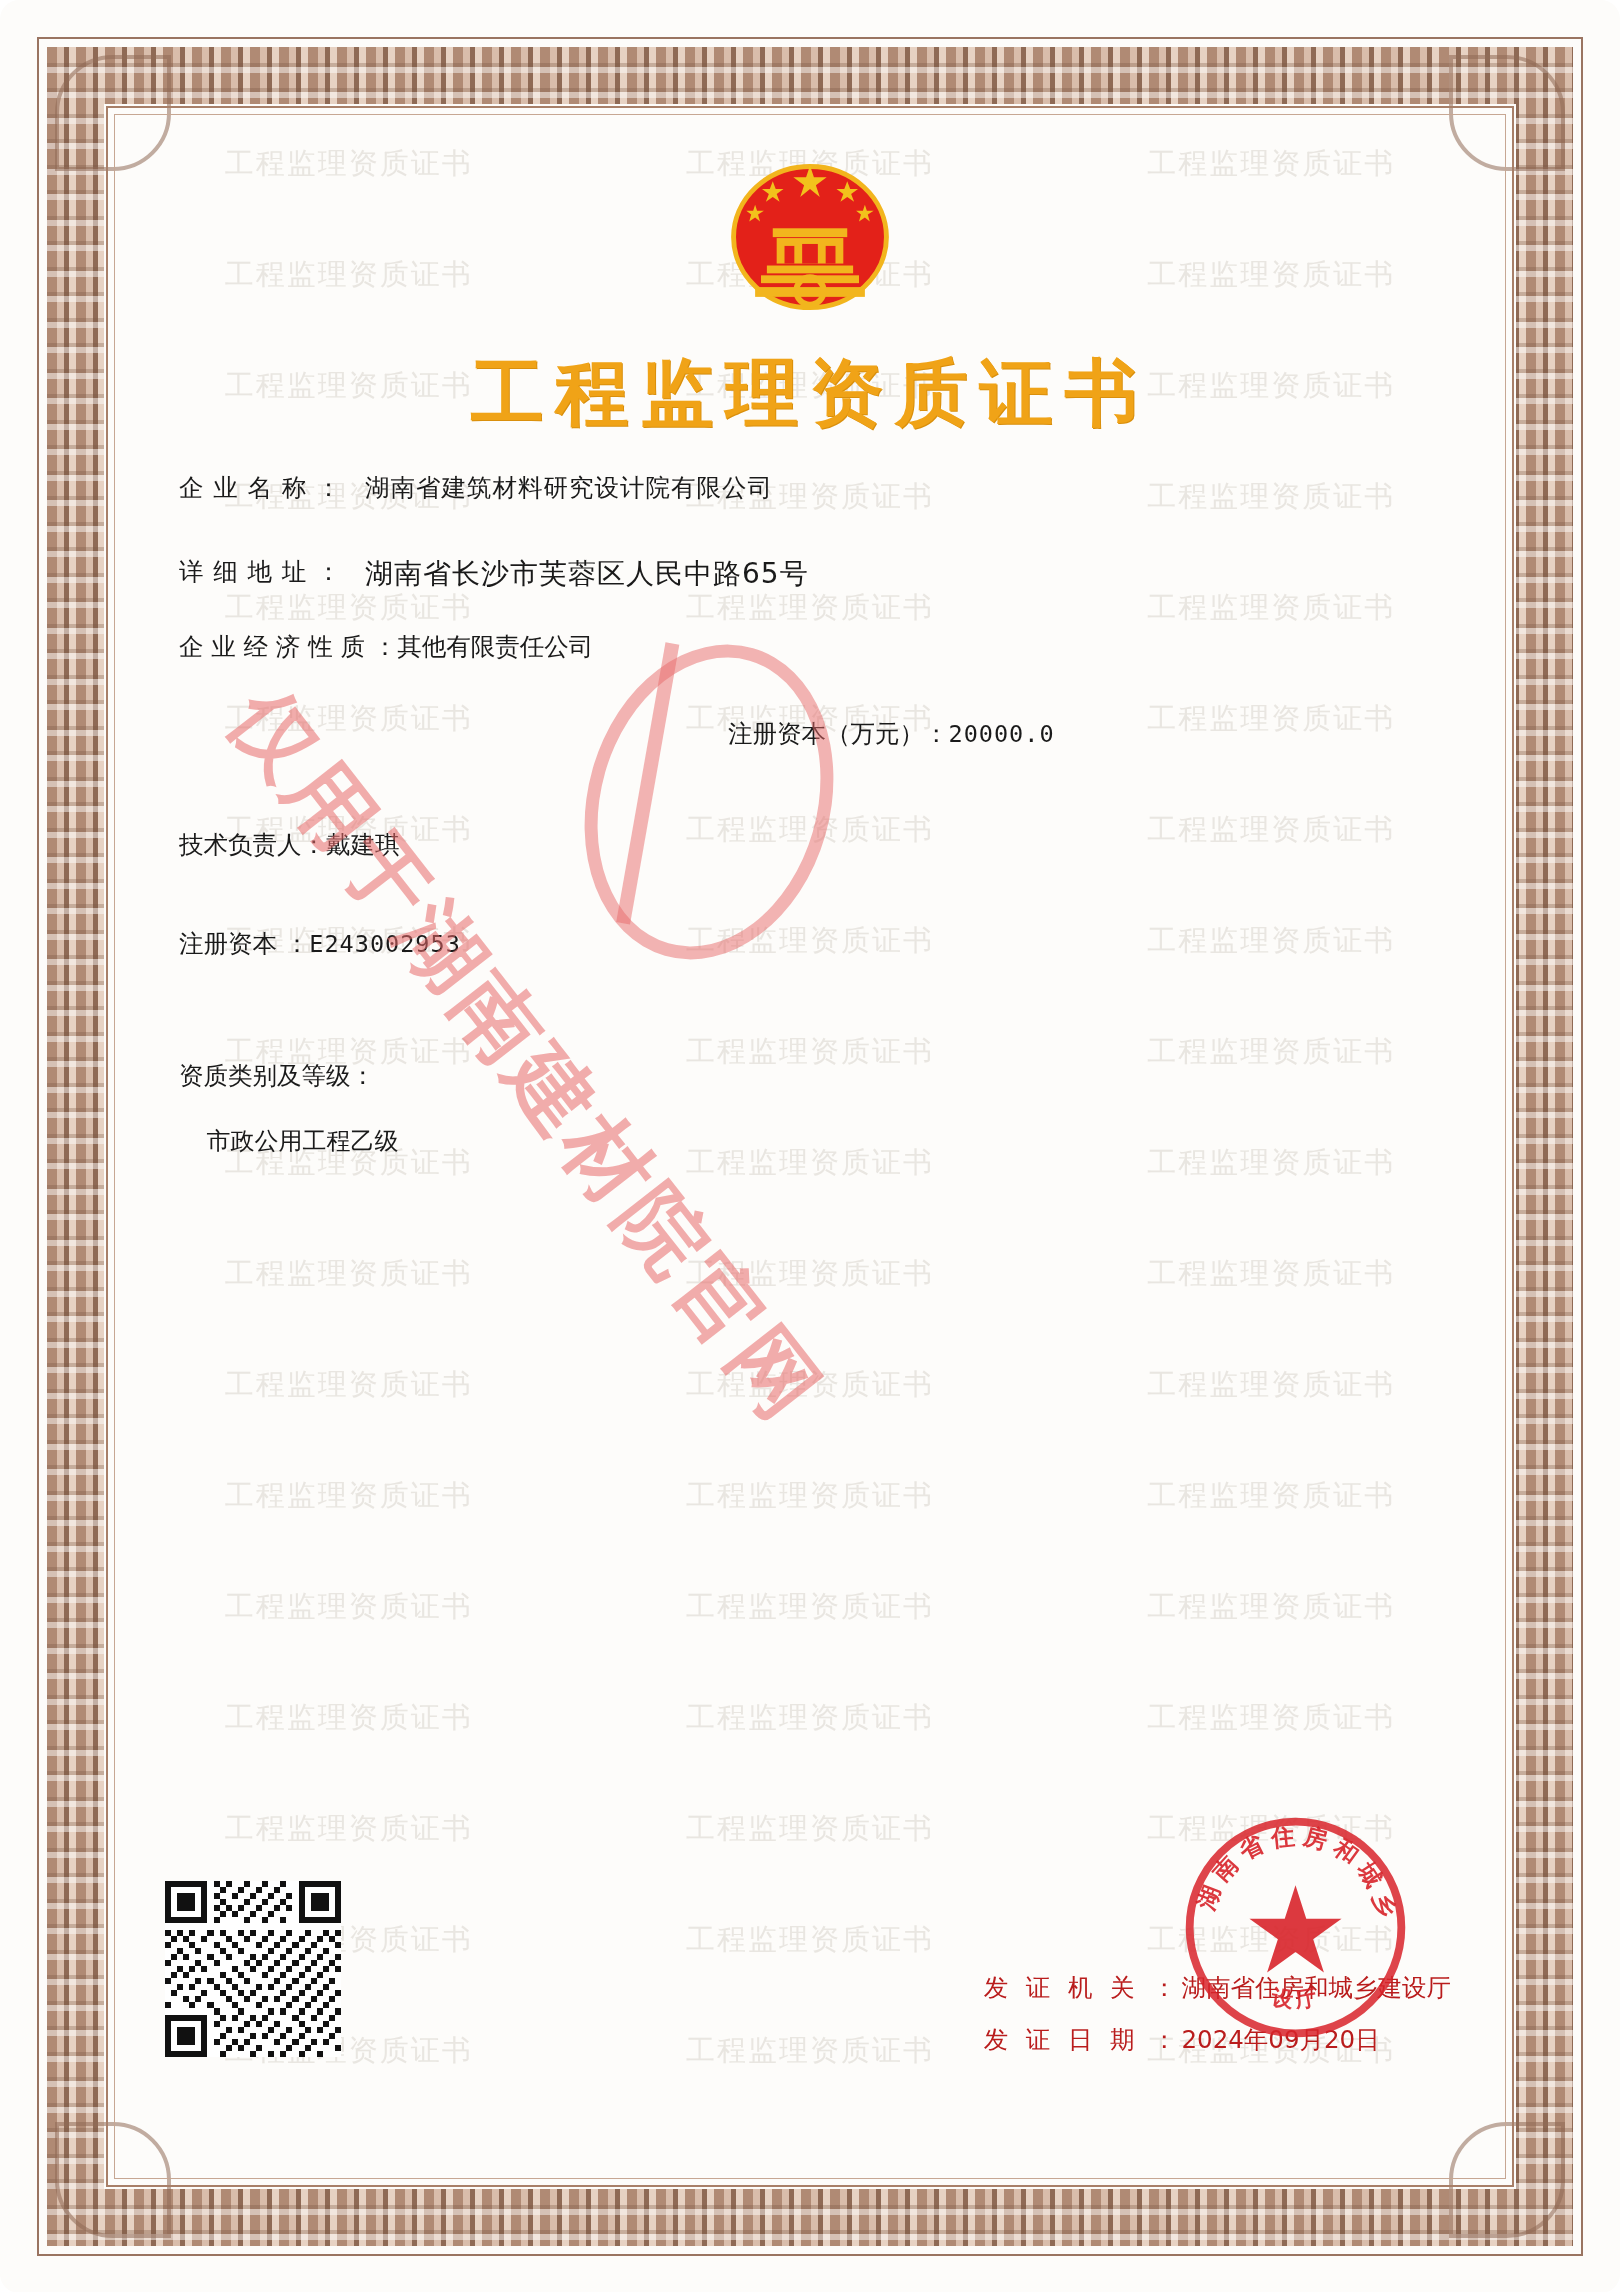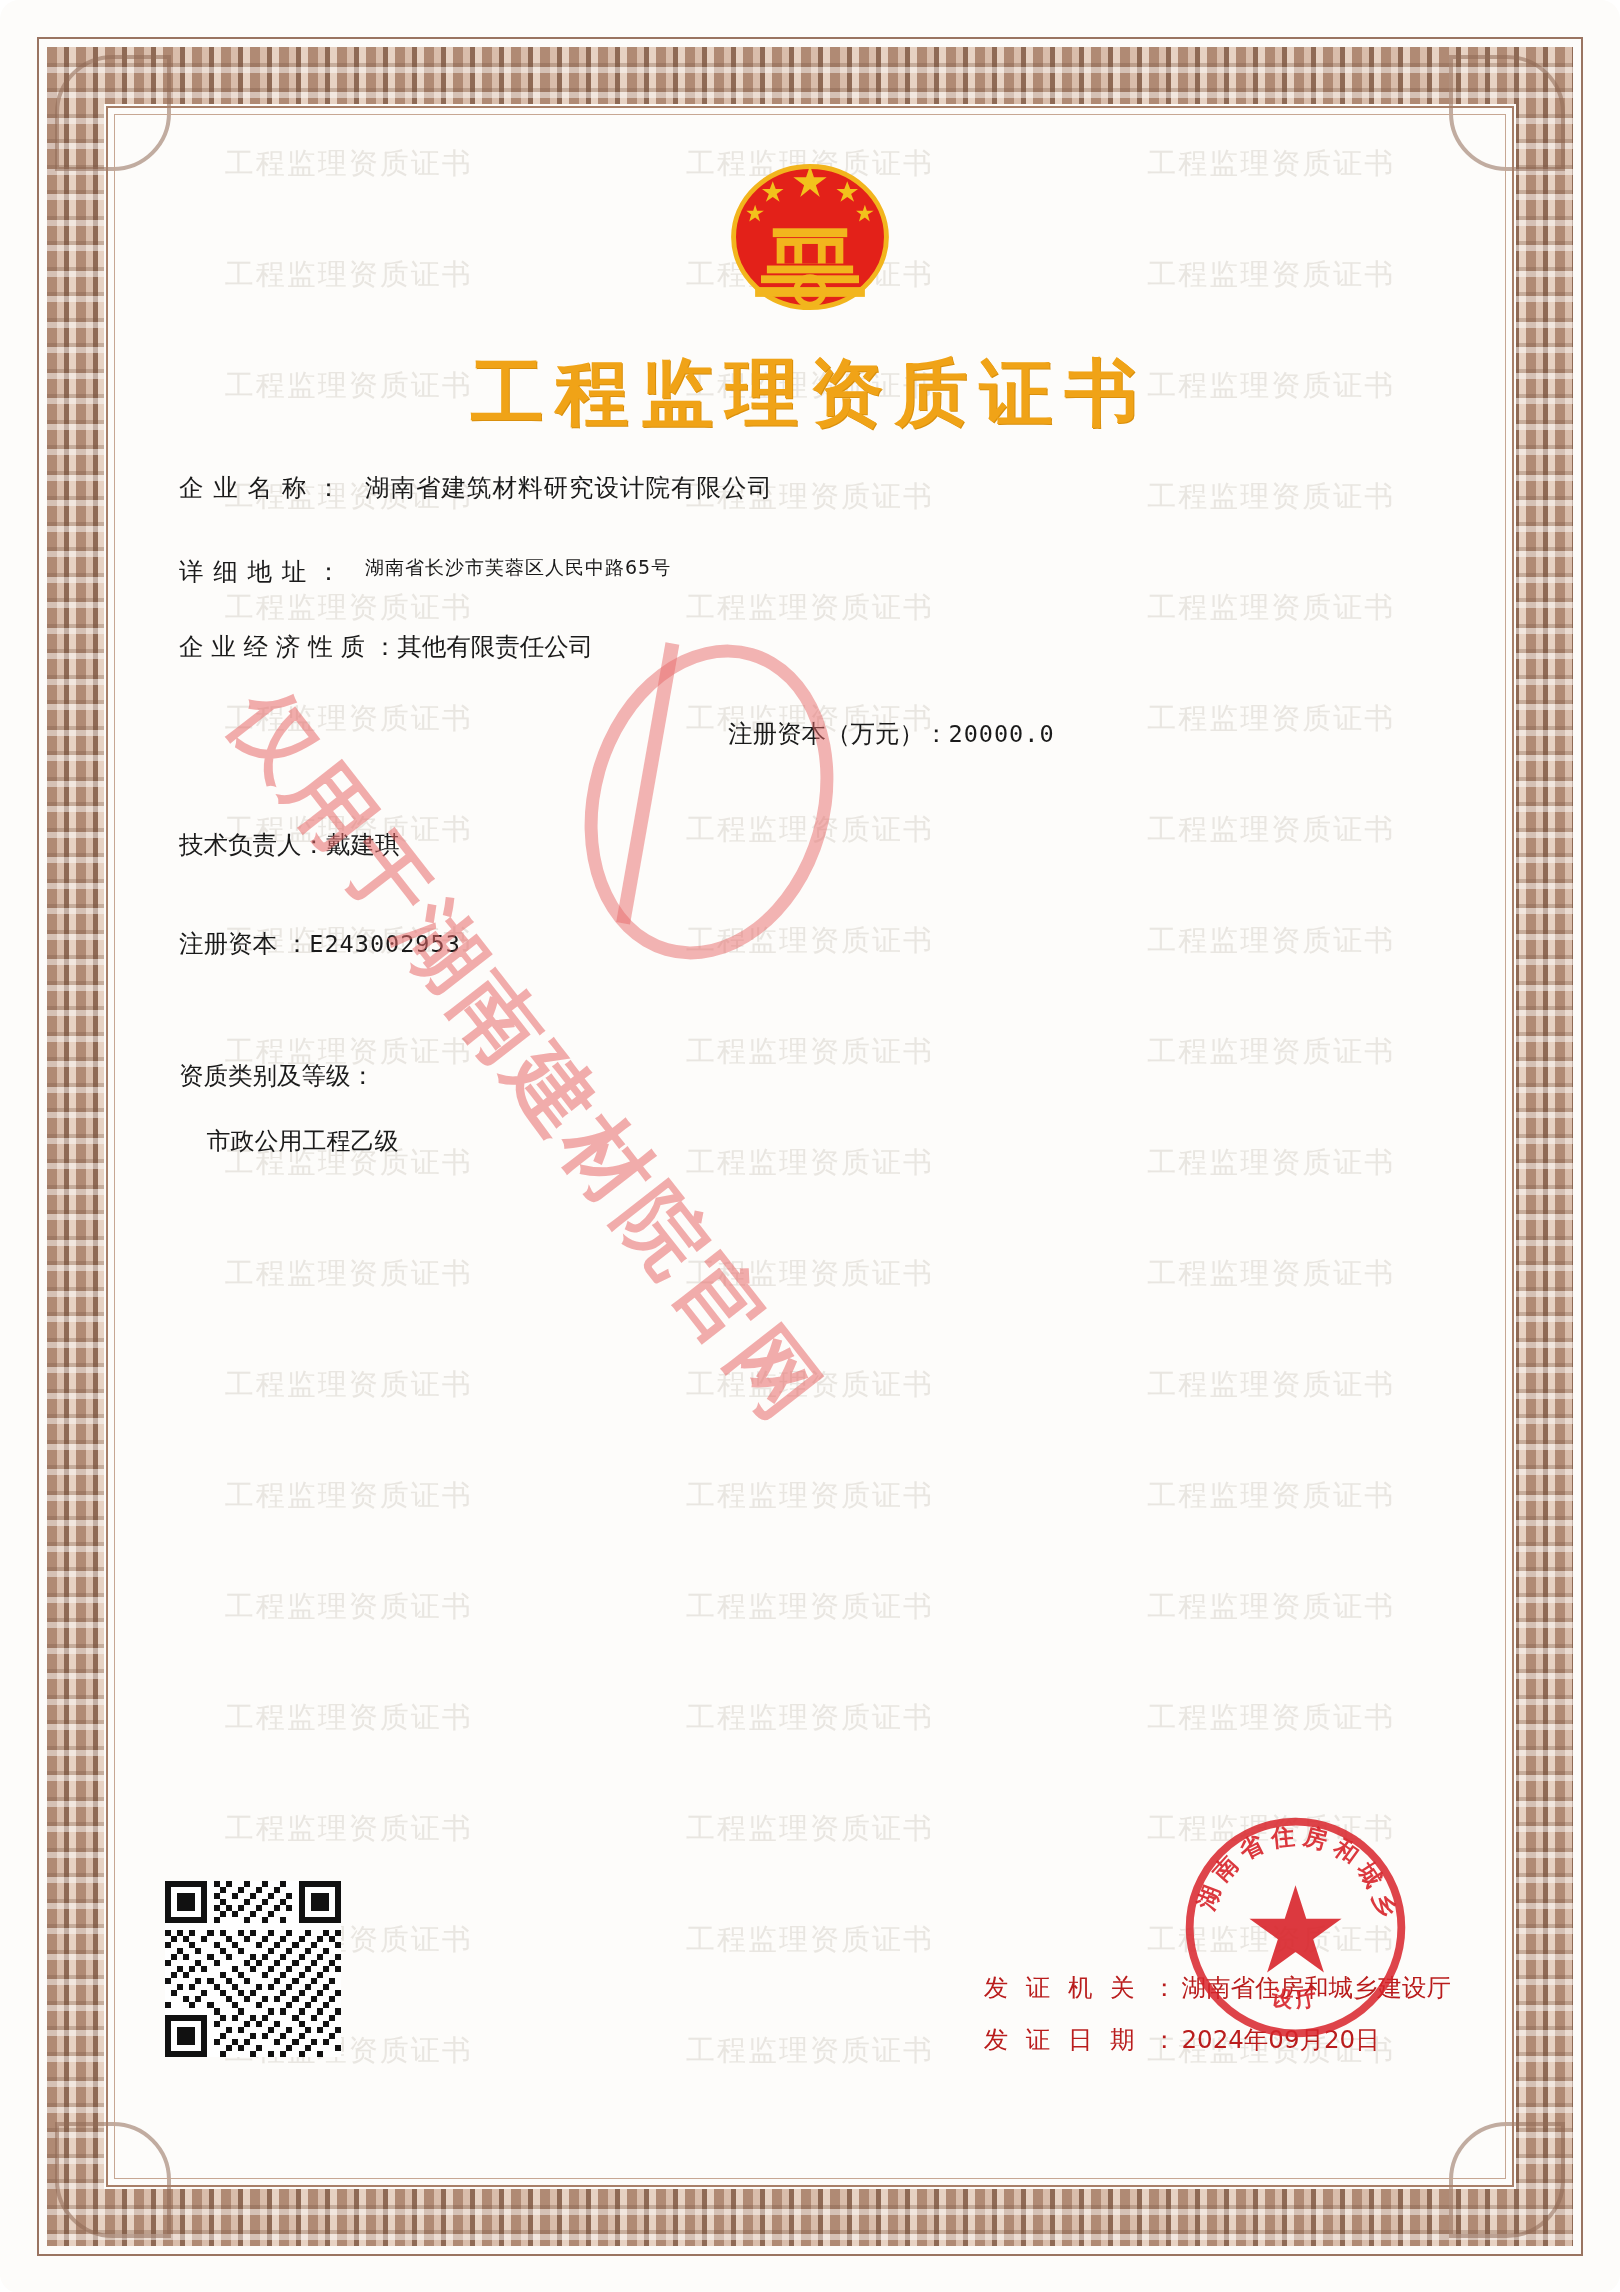--- a/index.html
+++ b/index.html
@@ -156,21 +156,21 @@
     font-family: "DejaVu Sans", sans-serif;
     color: #1a1a1a;
   }
   .lbl { font-size: 24.5px; letter-spacing: 1px; }
   .val { font-size: 24.5px; letter-spacing: 1px; }
 
   .line-name { position:absolute; left:0; top:0; }
   .name-val { position: absolute; left: 186px; top: 0; font-size: 24.5px; }
 
   .line-addr { position: absolute; left: 0; top: 84px; }
-  .addr-val  { position: absolute; left: 186px; top: 84px; font-size: 19px; }
+  .addr-val  { position: absolute; left: 186px; top: 84px; font-size: 28px; }
 
   .line-econ { position: absolute; left: 0; top: 159px; font-size: 24.5px; }
 
   .col-left  { position: absolute; left: 0;   top: 245px; width: 510px; }
   .col-right { position: absolute; left: 549px; top: 245px; width: 549px; }
 
   .blk { margin-bottom: 63px; font-size: 24.5px; line-height: 1.45; }
   .mono { font-family: "DejaVu Sans Mono", monospace; font-size: 23.5px; letter-spacing: 1px;}
 
   .qual { position: absolute; left: 0; top: 588px; font-size: 24.5px; }

